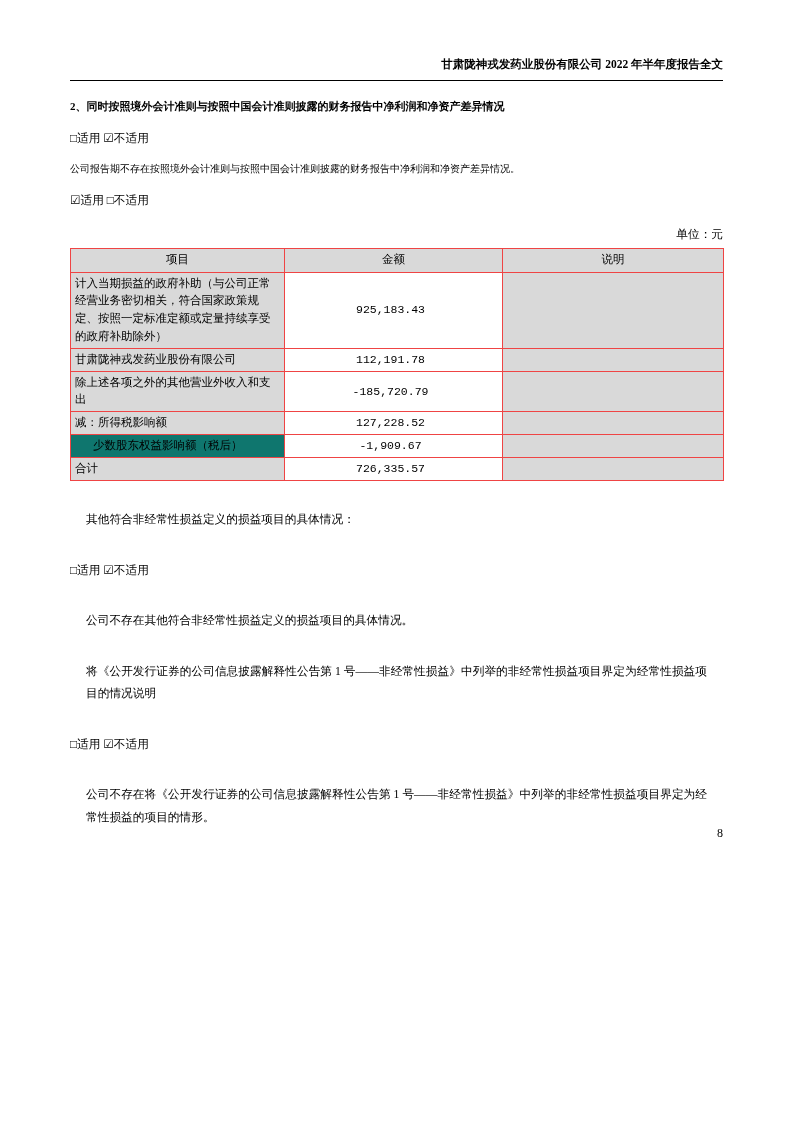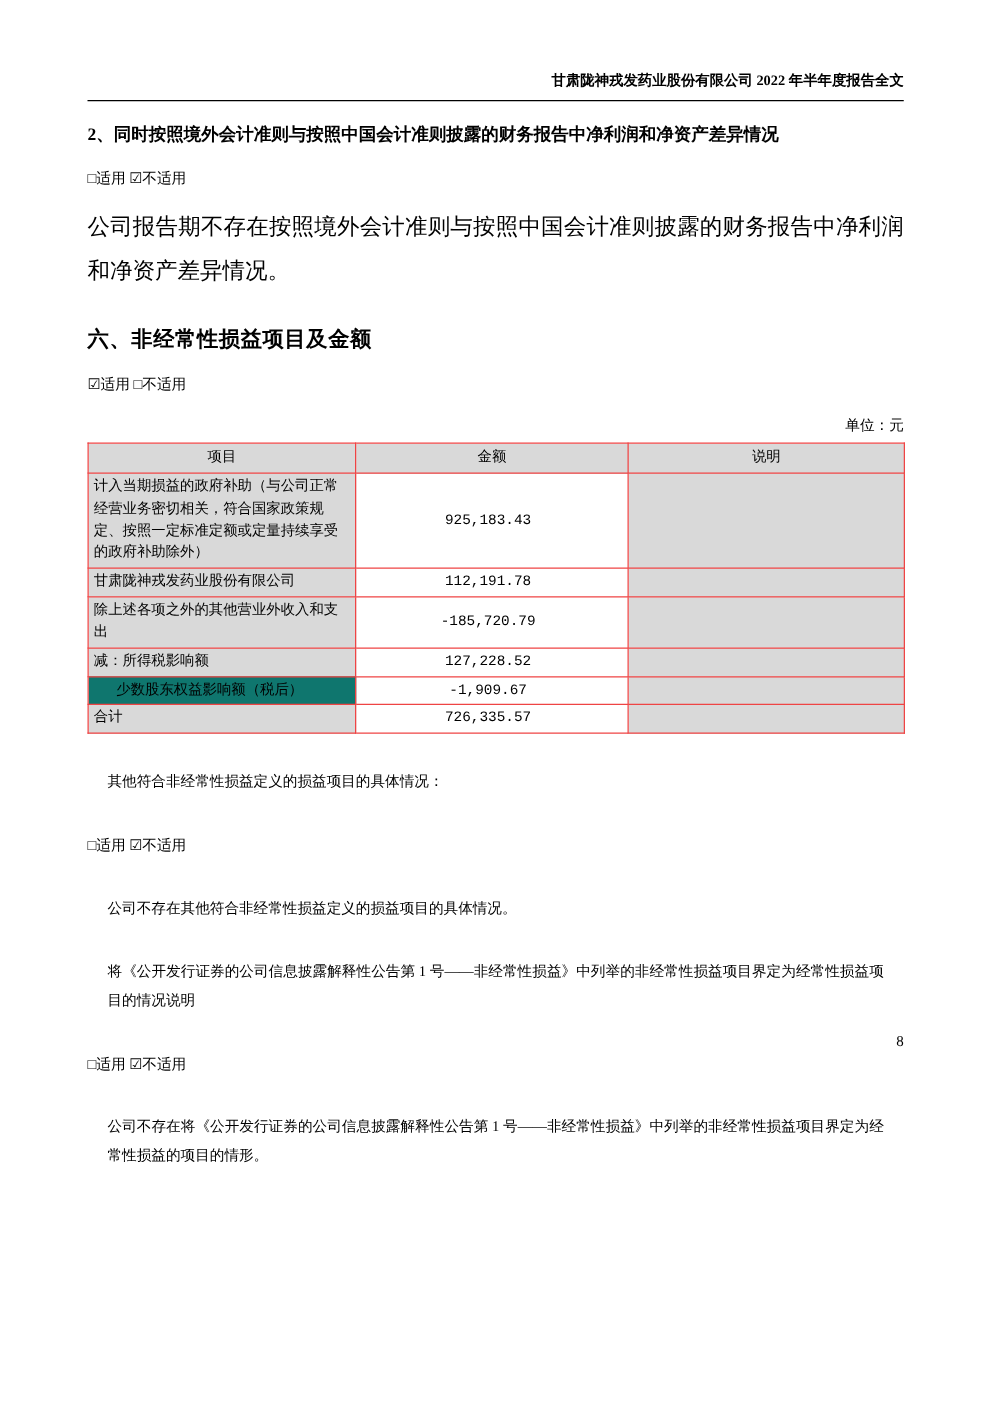--- a/index.html
+++ b/index.html
@@ -40,37 +40,37 @@
     height: 0;
     border-top: 1.3px solid #000;
   }
   .content {
     position: absolute;
     top: 92px;
     left: 70px;
     width: 653px;
   }
   .sec-title {
-    font-size: 14px;
+    font-size: 11px;
     font-weight: bold;
     margin: 0 0 0 0;
     padding-top: 6px;
     line-height: 1.6;
   }
   .big-title {
     font-size: 17px;
     font-weight: bold;
     font-family: "Liberation Sans", "DejaVu Sans", sans-serif;
     margin: 0;
     padding-top: 26px;
     padding-bottom: 2px;
     letter-spacing: 0.5px;
   }
   .para {
-    font-size: 18px;
+    font-size: 10px;
     line-height: 1.95;
     margin: 0;
     padding-top: 9px;
     text-align: justify;
   }
   .checkline {
     font-size: 11.7px;
     line-height: 1.9;
     padding-top: 12px;
     margin: 0;
@@ -145,21 +145,20 @@
   <div class="header-rule"></div>
 
   <div class="content">
 
     <div class="sec-title">2、同时按照境外会计准则与按照中国会计准则披露的财务报告中净利润和净资产差异情况</div>
 
     <div class="checkline">□适用 ☑不适用</div>
 
     <div class="para">公司报告期不存在按照境外会计准则与按照中国会计准则披露的财务报告中净利润和净资产差异情况。</div>
 
-    <div class="big-title">六、非经常性损益项目及金额</div>
 
     <div class="checkline">☑适用 □不适用</div>
 
     <div class="unit-line">单位：元</div>
 
     <table class="fin">
       <colgroup>
         <col class="col1">
         <col class="col2">
         <col class="col3">

